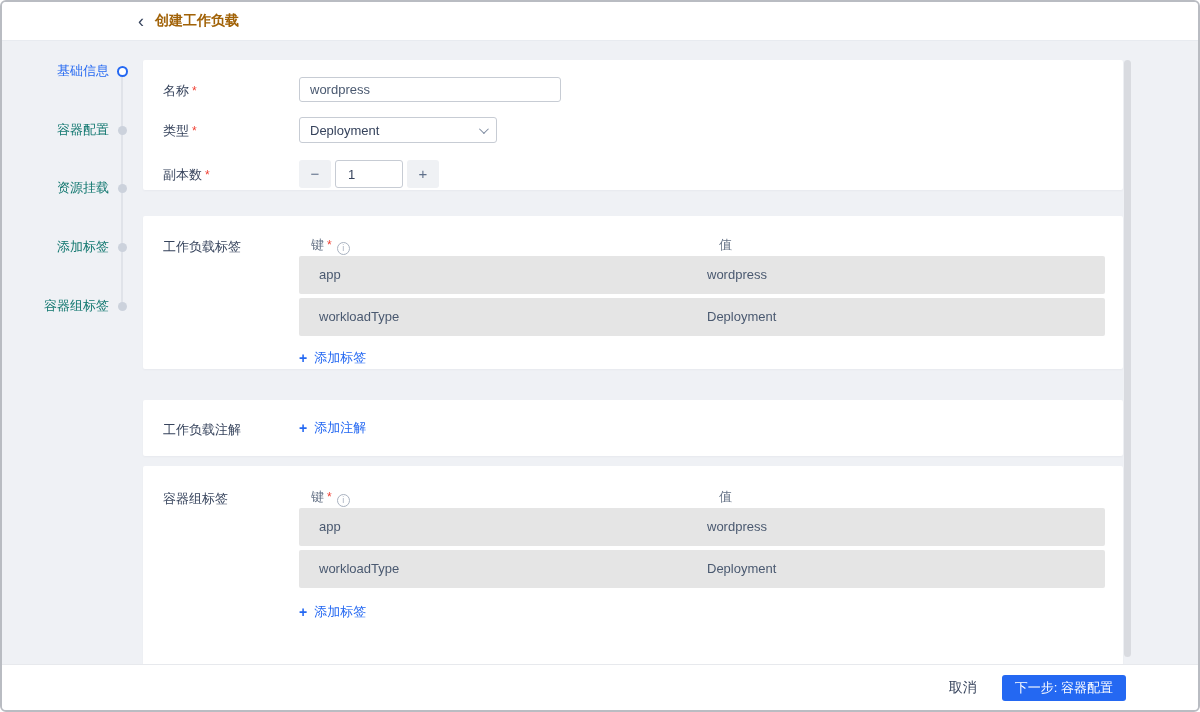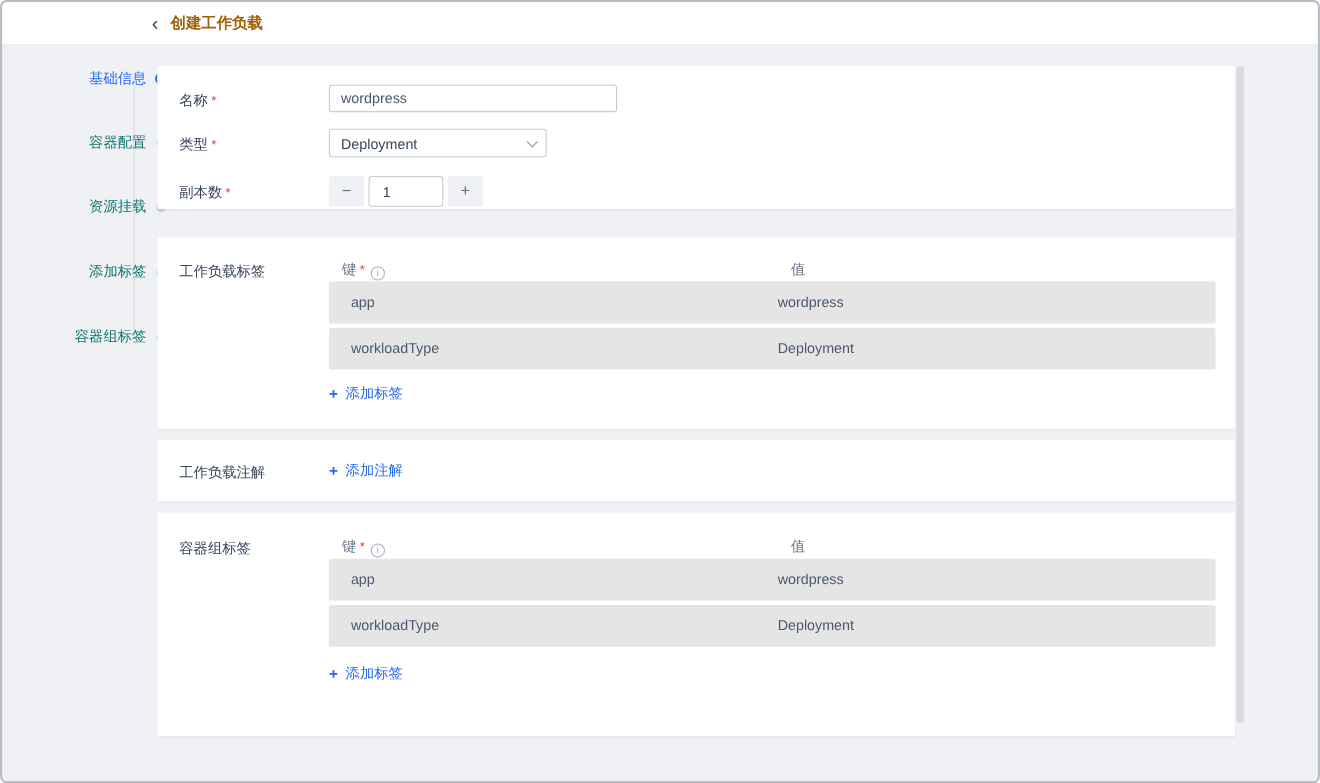--- a/index.html
+++ b/index.html
@@ -17,32 +17,32 @@
     position:absolute; top:0; left:0; right:0; height:39px;
     background:#fff; border-bottom:1px solid #e8ebf0;
     display:flex; align-items:center; padding-left:136px; gap:11px;
   }
   .back { font-size:18px; line-height:18px; color:#36435c; cursor:pointer; font-weight:400; }
   .title { font-size:14px; font-weight:700; color:#a16207; }
 
   
   .stepline { position:absolute; left:119px; top:75px; width:2px; height:226px; background:#e0e3e9; }
   .step { position:absolute; left:0; width:126px; height:20px;
-          display:flex; align-items:center; justify-content:flex-end; gap:8px; cursor:pointer;margin-left:24px; }
+          display:flex; align-items:center; justify-content:flex-end; gap:8px; cursor:pointer; }
   .step .lbl { font-size:13px; color:#0f766e; }
   .step .ind { width:11px; height:11px; display:flex; align-items:center; justify-content:center; }
   .step .dot { width:9px; height:9px; border-radius:50%; background:#ccd2dc; }
   .step.active .lbl { color:#2468f2; }
   .step.active .ring { width:11px; height:11px; border-radius:50%; border:2px solid #2468f2; background:#fff; }
 
   
   .card { position:absolute; left:141px; width:980px; background:#fff;
           border-radius:2px; box-shadow:0 1px 2px rgba(40,50,70,0.04); }
   .card1 { top:58px;  height:130px; }
-  .card2 { top:214px; height:174px; }
+  .card2 { top:214px; height:153px; }
   .card3 { top:398px; height:56px;  }
   .card4 { top:464px; height:203px; }
 
   .flabel { position:absolute; left:20px; font-size:13px; color:#36435c; }
   .req { color:#f04134; margin-left:3px; font-size:12px; }
 
   .txtinput {
     position:absolute; left:156px; top:17px; width:262px; height:25px;
     border:1px solid #c7ccd4; border-radius:3px; padding:0 10px;
     font-size:13px; color:#4a5970; background:#fff; outline:none;
@@ -202,14 +202,18 @@
       <span class="v">Deployment</span>
     </div>
     <a class="addlink" style="top:137px">
       <span class="plus">+</span>
       <span>添加标签</span>
     </a>
   </div>
 
   <div class="sbar"></div>
 
+  <div class="ftr">
+    <button class="cancel">取消</button>
+    <button class="nextbtn">下一步: 容器配置</button>
+  </div>
 
 </div>
 
 </body></html>

